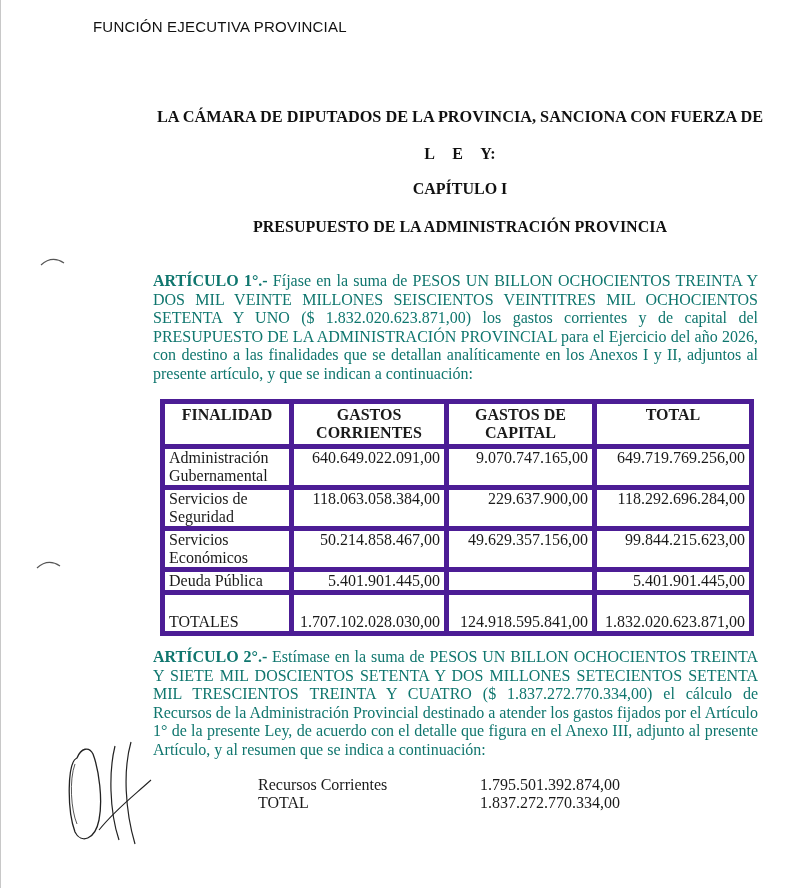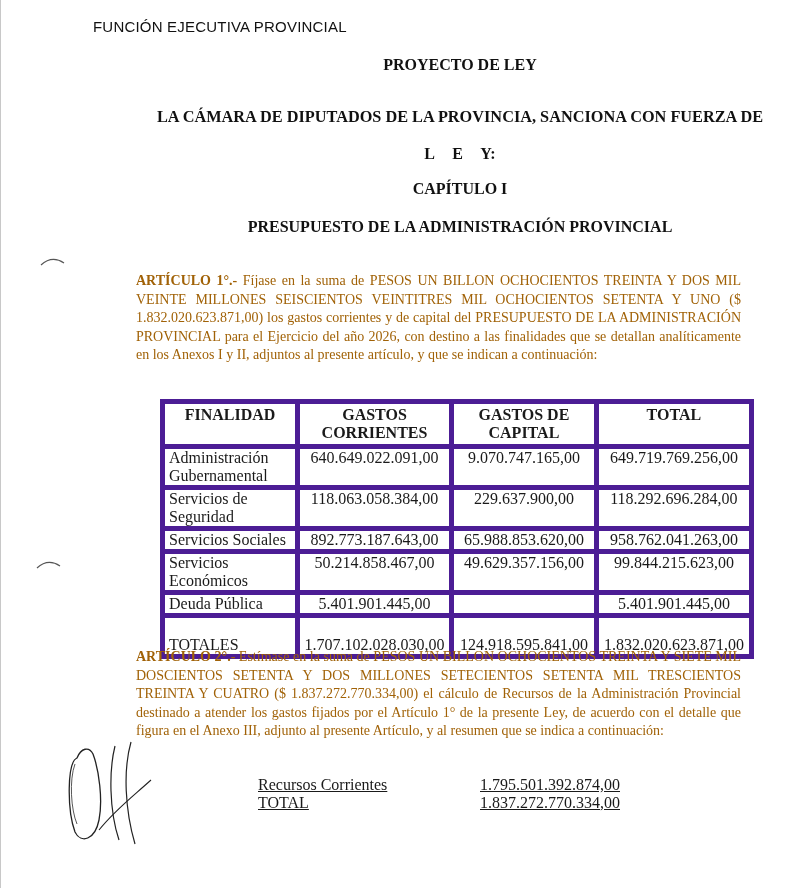--- a/index.html
+++ b/index.html
@@ -13,66 +13,65 @@
     .center-line {
       position: absolute; left: 0; width: 796px; text-align: center;
       font-family: "Liberation Serif", serif; font-weight: bold; font-size: 16px; color: #111;
     }
     .t-proyecto { top: 56px; left: 140px; width: 640px; }
     .t-camara { top: 107px; left: 140px; width: 640px; font-size: 16.3px; }
     .t-ley { top: 145px; left: 140px; width: 640px; word-spacing: 14px; }
     .t-capitulo { top: 180px; left: 140px; width: 640px; }
     .t-presupuesto { top: 218px; left: 140px; width: 640px; }
     .article {
-      position: absolute; left: 136px; width: 605px;
-      font-family: "Liberation Serif", serif; font-size: 14px; line-height: 18.5px;
-      text-align: justify; color: #a16207;
+      position: absolute; left: 153px; width: 605px;
+      font-family: "Liberation Serif", serif; font-size: 16px; line-height: 18.5px;
+      text-align: justify; color: #0f766e;
     }
     .article .art-title { font-weight: bold; }
     .art1 { top: 272px; }
     .art2 { top: 648px; }
     table.budget {
       position: absolute; left: 160px; top: 399px; width: 594px;
       border-collapse: collapse;
       font-family: "Liberation Serif", serif; font-size: 16px; color: #1a1a1a;
     }
     table.budget td, table.budget th {
       border: 5px solid #4c1d95; padding: 0 4px; vertical-align: top; line-height: 18px;
     }
     table.budget th { font-weight: bold; text-align: center; height: 38px; padding-top: 2px; }
-    table.budget td.num { text-align: center; white-space: nowrap; }
+    table.budget td.num { text-align: right; white-space: nowrap; }
     table.budget .c1 { width: 140px; }
     table.budget .c2 { width: 145px; }
     table.budget .c3 { width: 145px; }
     table.budget .c4 { width: 150px; }
     table.budget tr.tall td { height: 36px; }
     table.budget tr.short td { height: 18px; }
     table.budget tr.totals td { height: 36px; vertical-align: bottom; }
     .resources {
       position: absolute; left: 258px; top: 776px; width: 362px;
-      font-family: "Liberation Serif", serif; font-size: 16px; line-height: 17.5px; color: #1a1a1a; text-decoration: underline;
+      font-family: "Liberation Serif", serif; font-size: 16px; line-height: 17.5px; color: #1a1a1a;
     }
     .res-row { display: flex; justify-content: space-between; }
     .res-value { text-align: left; }
     .margin-mark { position: absolute; }
     .signature { position: absolute; left: 65px; top: 740px; }
   </style>
 </head>
 <body>
 
 <div class="page">
   <div class="left-edge"></div>
 
   <div class="header-label">FUNCIÓN EJECUTIVA PROVINCIAL</div>
 
-  <div class="center-line t-proyecto">PROYECTO DE LEY</div>
   <div class="center-line t-camara">LA CÁMARA DE DIPUTADOS DE LA PROVINCIA, SANCIONA CON FUERZA DE</div>
   <div class="center-line t-ley">L E Y:</div>
   <div class="center-line t-capitulo">CAPÍTULO I</div>
-  <div class="center-line t-presupuesto">PRESUPUESTO DE LA ADMINISTRACIÓN PROVINCIAL</div>
+  <div class="center-line t-presupuesto">PRESUPUESTO DE LA ADMINISTRACIÓN PROVINCIA</div>
 
   <svg class="margin-mark" style="left:38px; top:255px;" width="30" height="12">
     <path d="M3 10 Q 14 0 26 8" stroke="#555" stroke-width="1.2" fill="none"></path>
   </svg>
   <svg class="margin-mark" style="left:34px; top:558px;" width="30" height="12">
     <path d="M3 10 Q 14 0 26 8" stroke="#555" stroke-width="1.2" fill="none"></path>
   </svg>
 
   <div class="article art1">
     <span class="art-title">ARTÍCULO 1°.-</span><span> Fíjase en la suma de PESOS UN BILLON OCHOCIENTOS TREINTA Y DOS MIL VEINTE  MILLONES SEISCIENTOS VEINTITRES MIL OCHOCIENTOS SETENTA Y UNO ($ 1.832.020.623.871,00) los gastos corrientes y de capital del PRESUPUESTO DE LA ADMINISTRACIÓN PROVINCIAL para el Ejercicio del año 2026, con destino a las finalidades que se detallan analíticamente en los Anexos I y II, adjuntos al presente artículo, y que se indican a continuación:</span>
@@ -90,26 +89,20 @@
       <td>Administración Gubernamental</td>
       <td class="num">640.649.022.091,00</td>
       <td class="num">9.070.747.165,00</td>
       <td class="num">649.719.769.256,00</td>
     </tr>
     <tr class="tall">
       <td>Servicios de Seguridad</td>
       <td class="num">118.063.058.384,00</td>
       <td class="num">229.637.900,00</td>
       <td class="num">118.292.696.284,00</td>
-    </tr>
-    <tr class="short">
-      <td style="white-space:nowrap">Servicios Sociales</td>
-      <td class="num">892.773.187.643,00</td>
-      <td class="num">65.988.853.620,00</td>
-      <td class="num">958.762.041.263,00</td>
     </tr>
     <tr class="tall">
       <td>Servicios Económicos</td>
       <td class="num">50.214.858.467,00</td>
       <td class="num">49.629.357.156,00</td>
       <td class="num">99.844.215.623,00</td>
     </tr>
     <tr class="short">
       <td>Deuda Pública</td>
       <td class="num">5.401.901.445,00</td>

